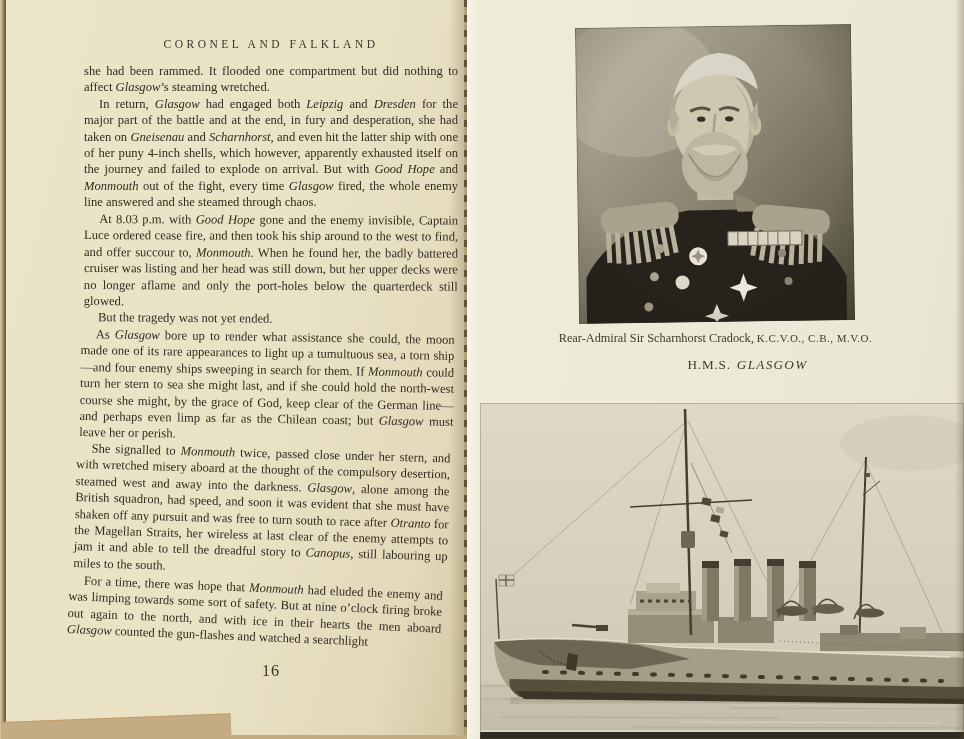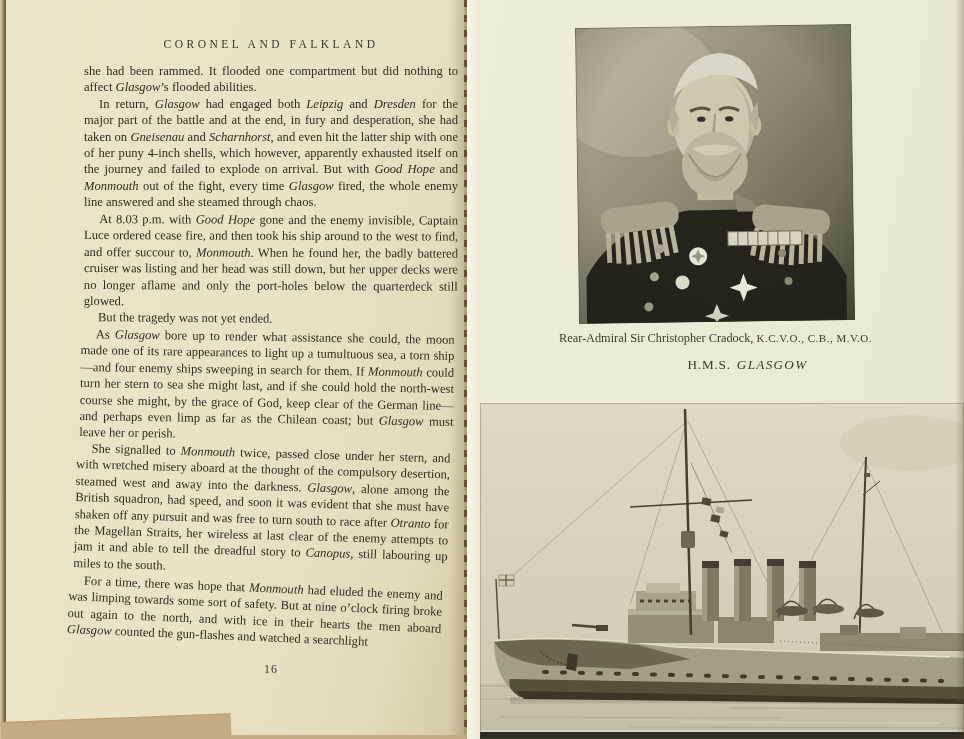--- a/index.html
+++ b/index.html
@@ -37,21 +37,21 @@
   }
   .body-text{
     position:absolute;left:78px;top:63px;width:374px;
     font-size:12.6px;line-height:16.4px;color:#322b20;text-align:justify;
   }
   .body-text p{margin:0;}
   .body-text p.indent{text-indent:15px;}
   .it{font-style:italic;}
   .page-number{
     position:absolute;left:78px;top:662px;width:374px;text-align:center;
-    font-size:12px;letter-spacing:1px;color:#3a332a;
+    font-size:16px;letter-spacing:1px;color:#3a332a;
   }
   
   .right-page{
     position:absolute;left:467px;top:0;width:497px;height:739px;
     background:linear-gradient(100deg,#efecdc 0%,#ebe8d6 70%,#e6e2cf 100%);
   }
   .right-page::before{
     content:"";position:absolute;left:0;top:0;width:10px;height:100%;
     background:linear-gradient(to right,rgba(255,255,245,.55),rgba(255,255,245,0));
   }
@@ -81,21 +81,21 @@
   svg{display:block;}
 </style>
 </head>
 <body>
 
 <div class="book-edge"></div>
 
 <div class="left-page">
   <div class="running-header">CORONEL AND FALKLAND</div>
   <div class="body-text" id="body-text">
-      <p style="transform-origin: left center; transform: translateX(0px) rotate(0deg);"><span>she had been rammed. It flooded one compartment but did nothing to affect </span><span class="it">Glasgow</span><span>’s flooded abilities.</span></p>
+      <p style="transform-origin: left center; transform: translateX(0px) rotate(0deg);"><span>she had been rammed. It flooded one compartment but did nothing to affect </span><span class="it">Glasgow</span><span>’s steaming wretched.</span></p>
       <p class="indent" style="transform-origin: left center; transform: translateX(0px) rotate(0deg);"><span>In return, </span><span class="it">Glasgow</span><span> had engaged both </span><span class="it">Leipzig</span><span> and </span><span class="it">Dresden</span><span> for the major part of the battle and at the end, in fury and desperation, she had taken on </span><span class="it">Gneisenau</span><span> and </span><span class="it">Scharnhorst</span><span>, and even hit the latter ship with one of her puny 4-inch shells, which however, apparently exhausted itself on the journey and failed to explode on arrival. But with </span><span class="it">Good Hope</span><span> and </span><span class="it">Monmouth</span><span> out of the fight, every time </span><span class="it">Glasgow</span><span> fired, the whole enemy line answered and she steamed through chaos.</span></p>
       <p class="indent" style="transform-origin: left center; transform: translateX(0px) rotate(0.25deg);"><span>At 8.03 p.m. with </span><span class="it">Good Hope</span><span> gone and the enemy invisible, Captain Luce ordered cease fire, and then took his ship around to the west to find, and offer succour to, </span><span class="it">Monmouth</span><span>. When he found her, the badly battered cruiser was listing and her head was still down, but her upper decks were no longer aflame and only the port-holes below the quarterdeck still glowed.</span></p>
       <p class="indent" style="transform-origin: left center; transform: translateX(-1px) rotate(0.5deg);"><span>But the tragedy was not yet ended.</span></p>
       <p class="indent" style="transform-origin: left center; transform: translateX(-4px) rotate(0.9deg);"><span>As </span><span class="it">Glasgow</span><span> bore up to render what assistance she could, the moon made one of its rare appearances to light up a tumultuous sea, a torn ship—and four enemy ships sweeping in search for them. If </span><span class="it">Monmouth</span><span> could turn her stern to sea she might last, and if she could hold the north-west course she might, by the grace of God, keep clear of the German line—and perhaps even limp as far as the Chilean coast; but </span><span class="it">Glasgow</span><span> must leave her or perish.</span></p>
       <p class="indent" style="transform-origin: left center; transform: translateX(-9px) rotate(1.6deg);"><span>She signalled to </span><span class="it">Monmouth</span><span> twice, passed close under her stern, and with wretched misery aboard at the thought of the compulsory desertion, steamed west and away into the darkness. </span><span class="it">Glasgow</span><span>, alone among the British squadron, had speed, and soon it was evident that she must have shaken off any pursuit and was free to turn south to race after </span><span class="it">Otranto</span><span> for the Magellan Straits, her wireless at last clear of the enemy attempts to jam it and able to tell the dreadful story to </span><span class="it">Canopus</span><span>, still labouring up miles to the south.</span></p>
       <p class="indent" style="transform-origin: left center; transform: translateX(-16px) rotate(2.4deg);"><span>For a time, there was hope that </span><span class="it">Monmouth</span><span> had eluded the enemy and was limping towards some sort of safety. But at nine o’clock firing broke out again to the north, and with ice in their hearts the men aboard </span><span class="it">Glasgow</span><span> counted the gun-flashes and watched a searchlight</span></p>
     </div>
   <div class="page-number">16</div>
   <div class="corner-fold"></div>
 </div>
@@ -194,21 +194,21 @@
       <g fill="#8f8974">
         <circle cx="204" cy="228" r="4"></circle>
           <circle cx="210" cy="256" r="4"></circle>
       </g>
       <rect x="0" y="0" width="276" height="296" fill="url(#pvin)"></rect>
       <rect x="0.5" y="0.5" width="275" height="295" fill="none" stroke="rgba(60,55,40,0.4)" stroke-width="1"></rect>
     </svg>
   </div>
 
   <div class="caption-1">
-    <span>Rear-Admiral Sir Christopher Cradock, </span><span class="honours">K.C.V.O., C.B., M.V.O.</span>
+    <span>Rear-Admiral Sir Scharnhorst Cradock, </span><span class="honours">K.C.V.O., C.B., M.V.O.</span>
   </div>
 
   <div class="caption-2">
     <span>H.M.S.</span><span class="shipname">GLASGOW</span>
   </div>
 
 
   <div class="ship-wrap">
     <svg width="484" height="336" viewBox="0 0 484 336">
       <defs>

